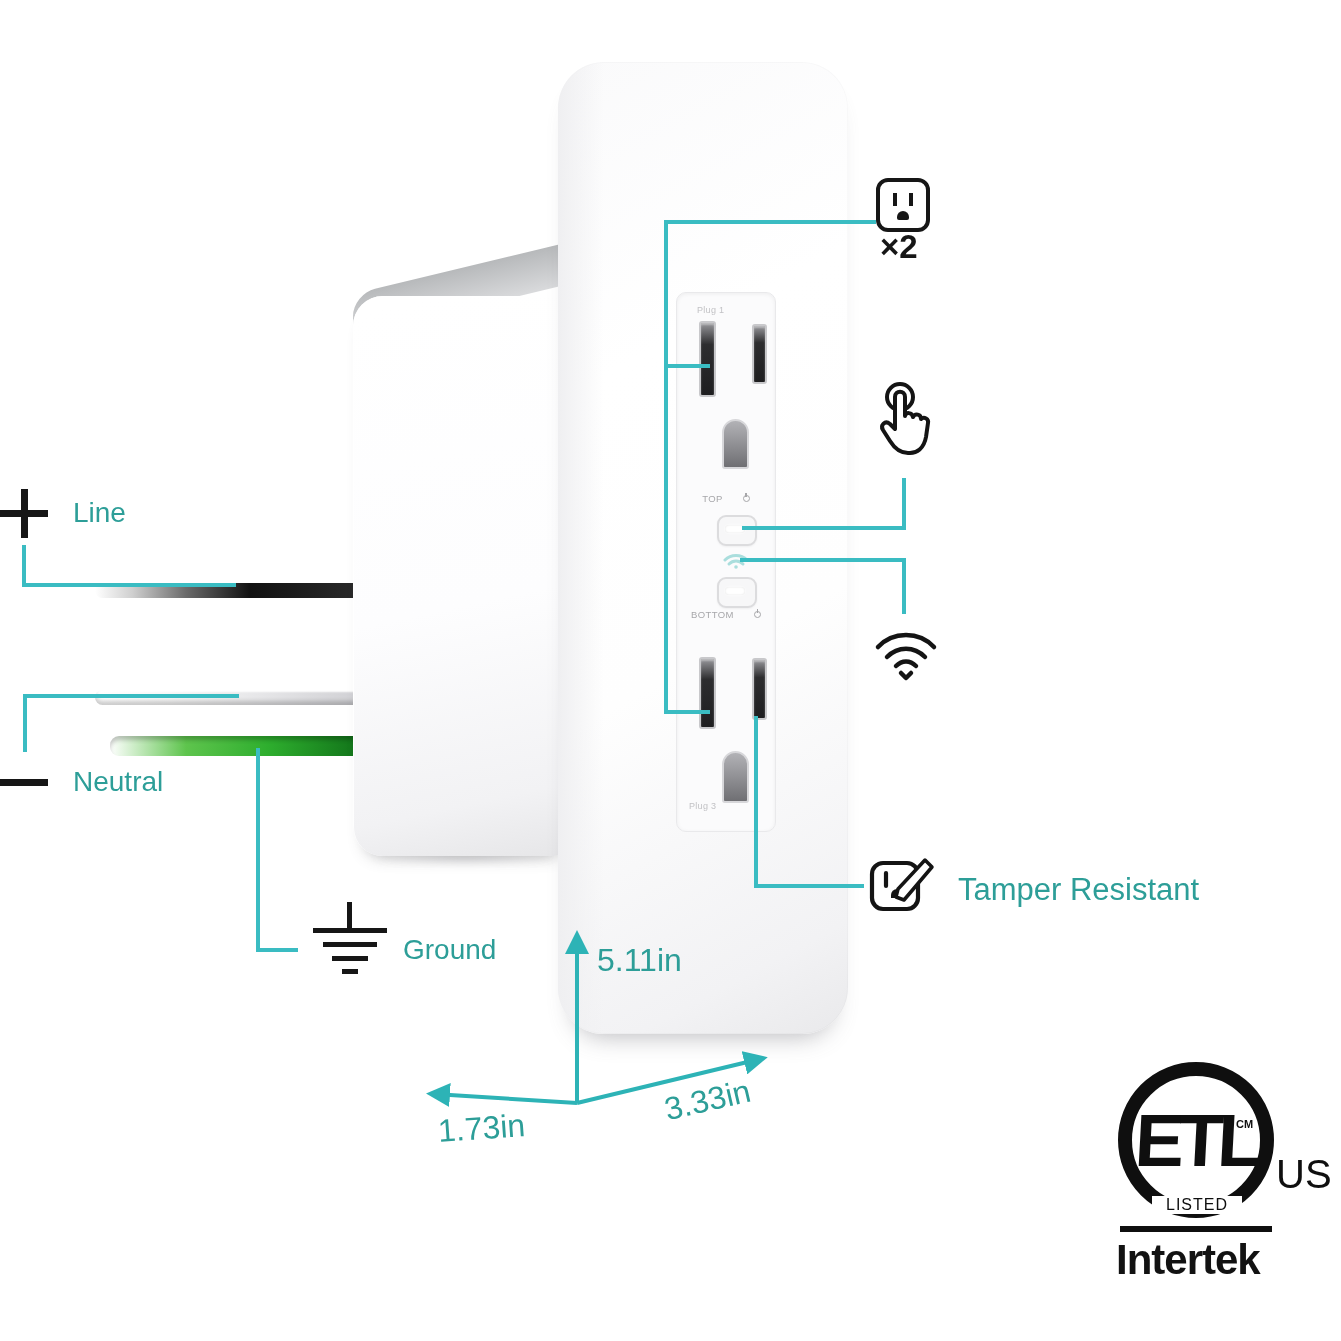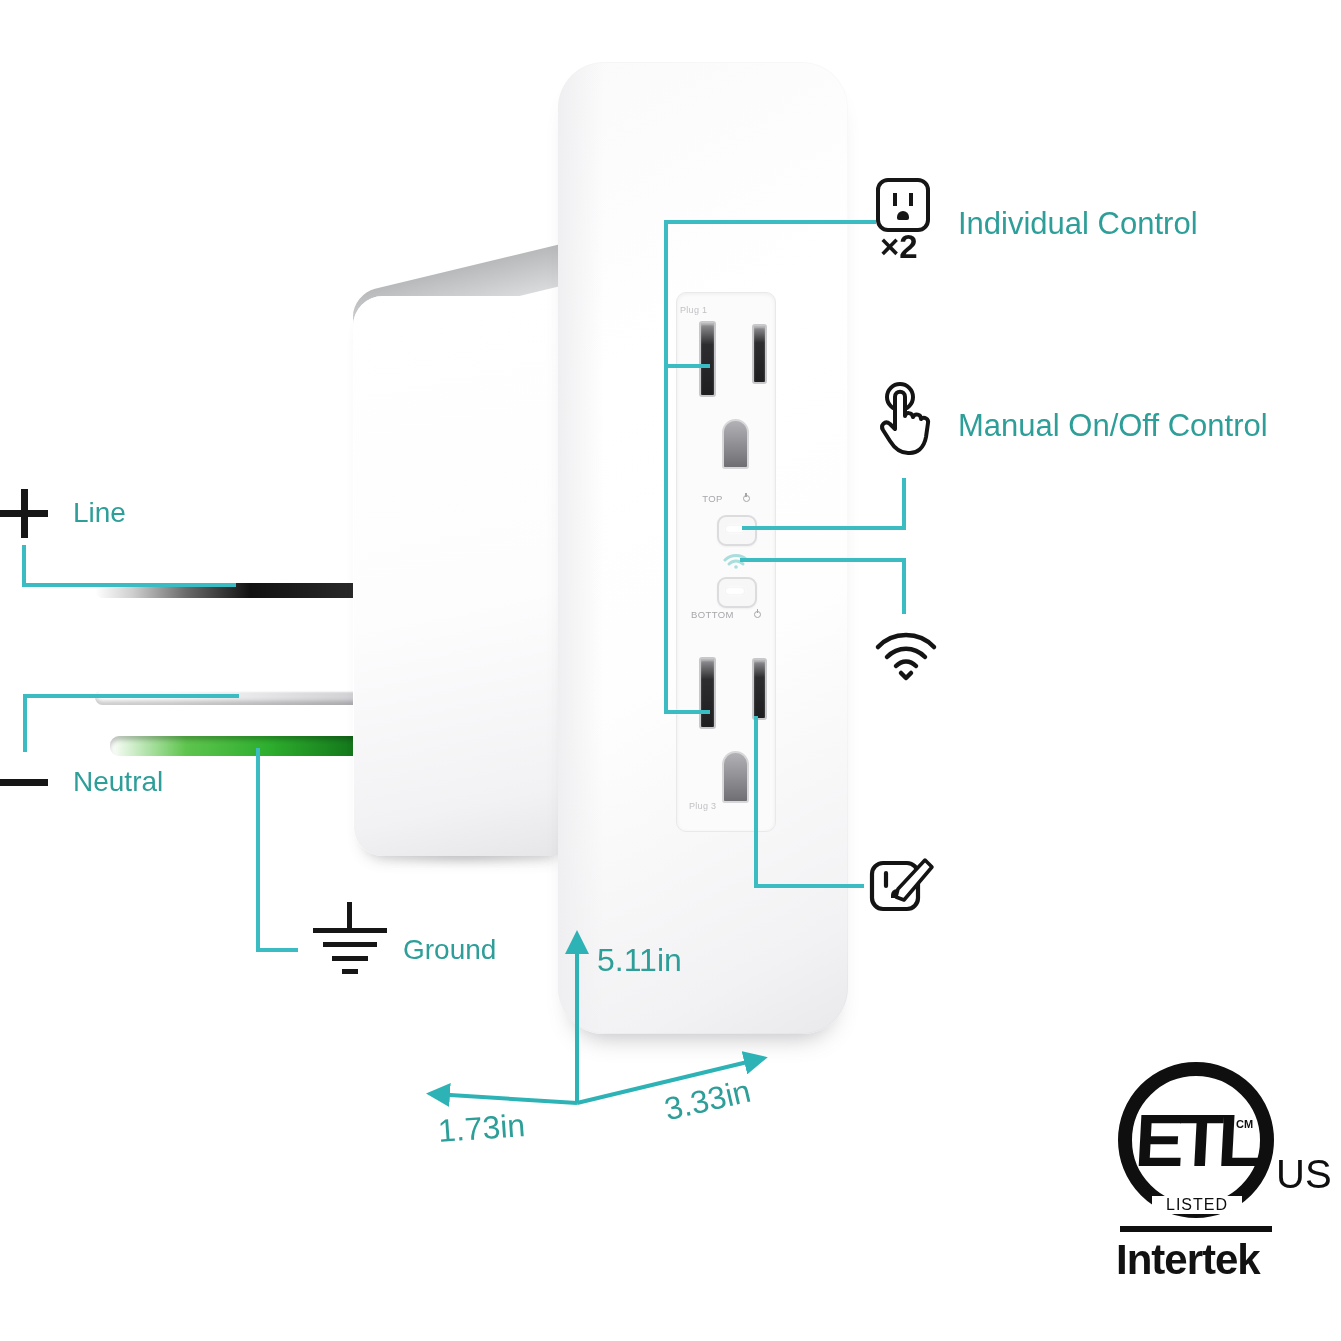--- a/index.html
+++ b/index.html
@@ -110,21 +110,21 @@
   <div class="wire wire-ground"></div>
 
   <div class="box-shadow"></div>
   <div class="box-top"></div>
   <div class="box-body"></div>
 
   <div class="plate"></div>
   <div class="plate-side"></div>
 
   <div class="module">
-    <div class="plug-tag" style="left:3px;top:12px;">Plug 1</div>
+    <div class="plug-tag" style="left:20px;top:12px;">Plug 1</div>
     <div class="slot" style="left:22px;top:28px;width:13px;height:72px;"></div>
     <div class="slot" style="left:75px;top:31px;width:11px;height:56px;"></div>
     <div class="arch" style="left:45px;top:126px;width:23px;height:46px;"></div>
 
     <div class="mod-label" style="top:200px;">
       <span>TOP</span>
         <span class="pwr"></span>
     </div>
     <div class="mod-btn" style="top:222px;">
         <div class="pill"></div>
@@ -184,44 +184,43 @@
   <div class="sym" style="left:332px;top:956px;width:36px;height:5px;"></div>
   <div class="sym" style="left:342px;top:969px;width:16px;height:5px;"></div>
   <div class="lbl-teal" style="left:403px;top:934px;">Ground</div>
 
   <div class="outlet-ico">
     <div class="sl" style="left:13px;"></div>
     <div class="sl" style="left:29px;"></div>
     <div class="ar"></div>
   </div>
   <div class="x2">×2</div>
-  <div class="feat-label" style="top:206px;">Individual Control</div>
 
   <svg class="svg-ico" style="left:876px;top:380px;" width="62" height="82" viewBox="0 0 62 82">
     <circle cx="24" cy="17" r="13" fill="none" stroke="#141414" stroke-width="4"></circle>
     <path d="M19,44 L19,17 C19,10 29,10 29,17 L29,36
              C30,32 36,32 37,37 C39,33 45,34 45,39 C48,36 53,39 52,43
              L50,57 C48,68 41,74 32,73 C24,73 19,69 14,61 L7,50
              C4,45 9,40 14,44 L19,49 Z" fill="#ffffff" stroke="#141414" stroke-width="4" stroke-linejoin="round" stroke-linecap="round"></path>
   </svg>
-  <div class="feat-label" style="top:408px;">Manual On/Off Control</div>
 
   <svg class="svg-ico" style="left:872px;top:624px;" width="68" height="58" viewBox="0 0 68 58">
     <path d="M6,23 C21,7 47,7 62,23" fill="none" stroke="#141414" stroke-width="4.5" stroke-linecap="round"></path>
     <path d="M15,33 C26,22 42,22 53,33" fill="none" stroke="#141414" stroke-width="4.5" stroke-linecap="round"></path>
     <path d="M24,42 C30,36 38,36 44,42" fill="none" stroke="#141414" stroke-width="4.5" stroke-linecap="round"></path>
     <path d="M29,49 L34,54 L39,49" fill="none" stroke="#141414" stroke-width="4.5" stroke-linecap="round" stroke-linejoin="round"></path>
   </svg>
 
   <svg class="svg-ico" style="left:868px;top:856px;" width="68" height="62" viewBox="0 0 68 62">
     <rect x="4" y="7" width="46" height="46" rx="11" fill="#ffffff" stroke="#141414" stroke-width="4.2"></rect>
     <line x1="18" y1="17" x2="18" y2="30" stroke="#141414" stroke-width="4.2" stroke-linecap="round"></line>
     <path d="M23,42 v-3 a6,6 0 0 1 12,0 v3 z" fill="#141414"></path>
     <polygon points="57,4 64,11 36,44 28,41 30,33" fill="#ffffff" stroke="#141414" stroke-width="3.5" stroke-linejoin="round"></polygon>
   </svg>
+  <div class="feat-label" style="top:872px;">Tamper Resistant</div>
 
   <svg class="abs" style="left:0;top:0;z-index:7;pointer-events:none;" width="1341" height="1341" viewBox="0 0 1341 1341">
     <defs>
       <marker id="ah" markerWidth="6" markerHeight="6" refX="4" refY="3" orient="auto">
         <path d="M0,0 L6,3 L0,6 z" fill="#2DB3B6"></path>
       </marker>
     </defs>
     <line x1="577" y1="1103" x2="577" y2="938" stroke="#2DB3B6" stroke-width="4" marker-end="url(#ah)"></line>
     <line x1="577" y1="1103" x2="434" y2="1094" stroke="#2DB3B6" stroke-width="4" marker-end="url(#ah)"></line>
     <line x1="577" y1="1103" x2="760" y2="1059" stroke="#2DB3B6" stroke-width="4" marker-end="url(#ah)"></line>

